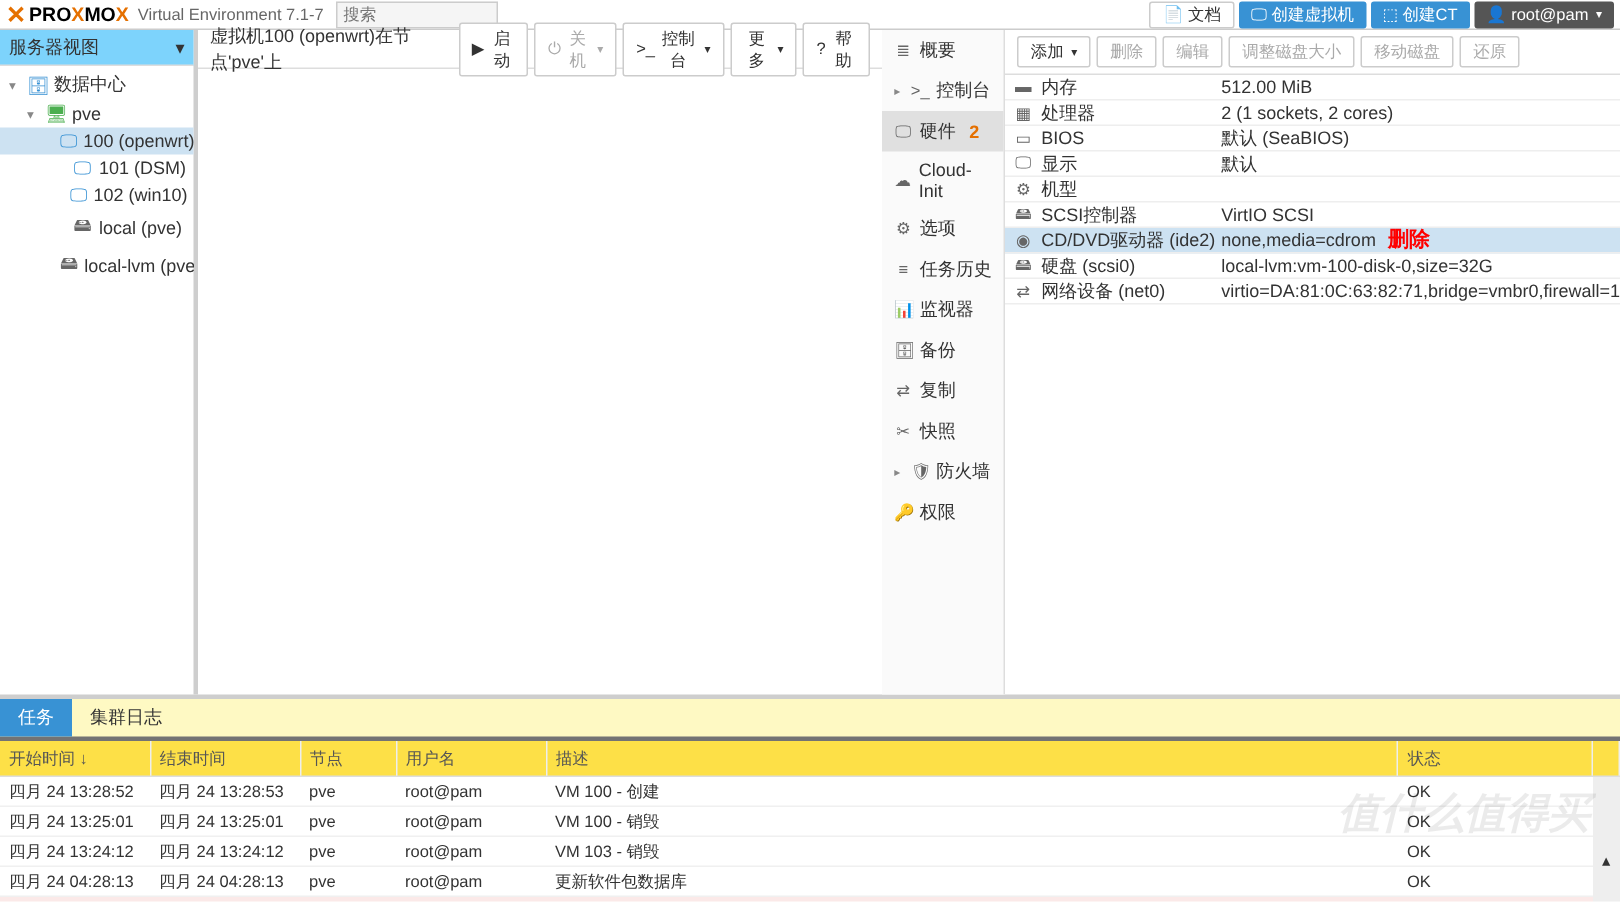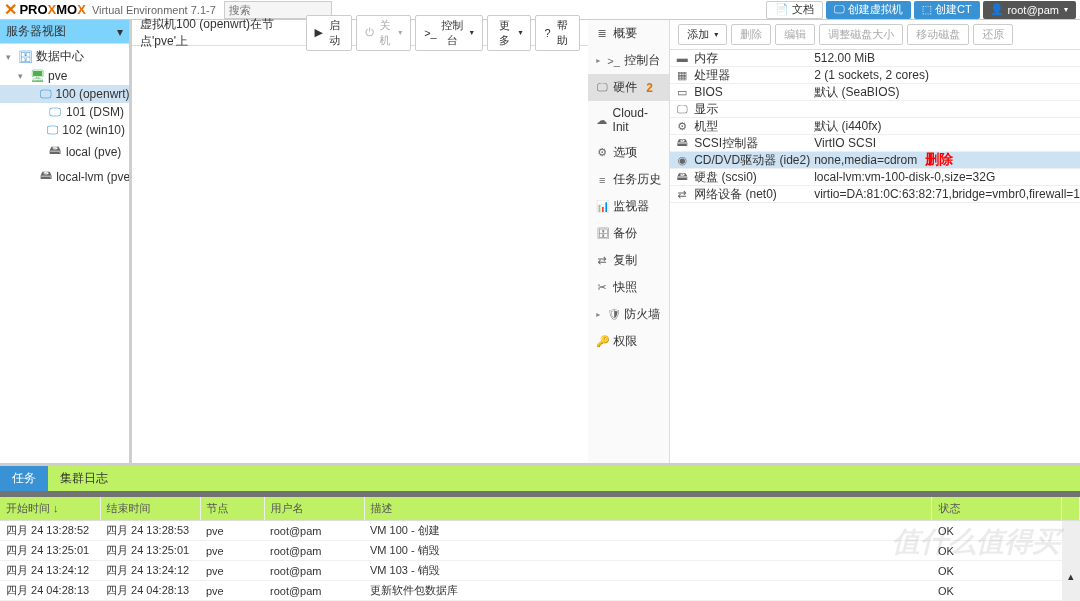--- a/index.html
+++ b/index.html
@@ -50,25 +50,25 @@
 .hw-toolbar { padding: 4px 8px; border-bottom: 1px solid #ddd; display: flex; gap: 4px; }
 .hw-list { flex: 1; overflow: auto; }
 .hw-row { display: flex; border-bottom: 1px solid #eee; padding: 3px 0; align-items: center; height: 17px; }
 .hw-row.selected { background: #cde2f2; }
 .hw-row .icon-col { width: 24px; text-align: center; color: #666; font-size: 11px; }
 .hw-row .name-col { width: 120px; }
 .hw-row .val-col { flex: 1; }
 .del-ann { color: #ff0000; font-weight: bold; margin-left: 8px; font-size: 14px; }
 
 .bottom { border-top: 3px solid #cecece; }
-.log-tabs { display: flex; background: #bef264; border-bottom: 6px solid #737373; }
+.log-tabs { display: flex; background: #fef9c3; border-bottom: 3px solid #737373; }
 .log-tab { padding: 4px 12px; cursor: pointer; font-size: 12px; }
 .log-tab.active { background: #3892d4; color: #fff; }
 .log-table { width: 100%; border-collapse: collapse; font-size: 11px; }
-.log-table th { text-align: left; padding: 4px 6px; border-bottom: 1px solid #ddd; border-right: 1px solid #eee; background: #bef264; font-weight: normal; color: #555; }
+.log-table th { text-align: left; padding: 4px 6px; border-bottom: 1px solid #ddd; border-right: 1px solid #eee; background: #fde047; font-weight: normal; color: #555; }
 .log-table td { padding: 2px 6px; border-bottom: 1px solid #f0f0f0; }
 .log-table tr.error td { background: #fbe9e8; }
 
 .watermark { position: fixed; right: 20px; bottom: 40px; font-size: 28px; color: rgba(0,0,0,0.08); font-weight: bold; pointer-events: none; font-style: italic; }
 </style>
 </head>
 <body>
 
 <div class="header">
   <div class="logo">
@@ -249,25 +249,25 @@
               <span class="val-col">2 (1 sockets, 2 cores)</span>
             </div>
             <div class="hw-row">
               <span class="icon-col">▭</span>
               <span class="name-col">BIOS</span>
               <span class="val-col">默认 (SeaBIOS)</span>
             </div>
             <div class="hw-row">
               <span class="icon-col">🖵</span>
               <span class="name-col">显示</span>
+              <span class="val-col">默认</span>
             </div>
             <div class="hw-row">
               <span class="icon-col">⚙</span>
               <span class="name-col">机型</span>
-              <span class="val-col">默认 (i440fx)</span>
             </div>
             <div class="hw-row">
               <span class="icon-col">🖴</span>
               <span class="name-col">SCSI控制器</span>
               <span class="val-col">VirtIO SCSI</span>
             </div>
             <div class="hw-row selected">
               <span class="icon-col">◉</span>
               <span class="name-col">CD/DVD驱动器 (ide2)</span>
               <span class="val-col">none,media=cdrom<span class="del-ann">删除</span></span>

